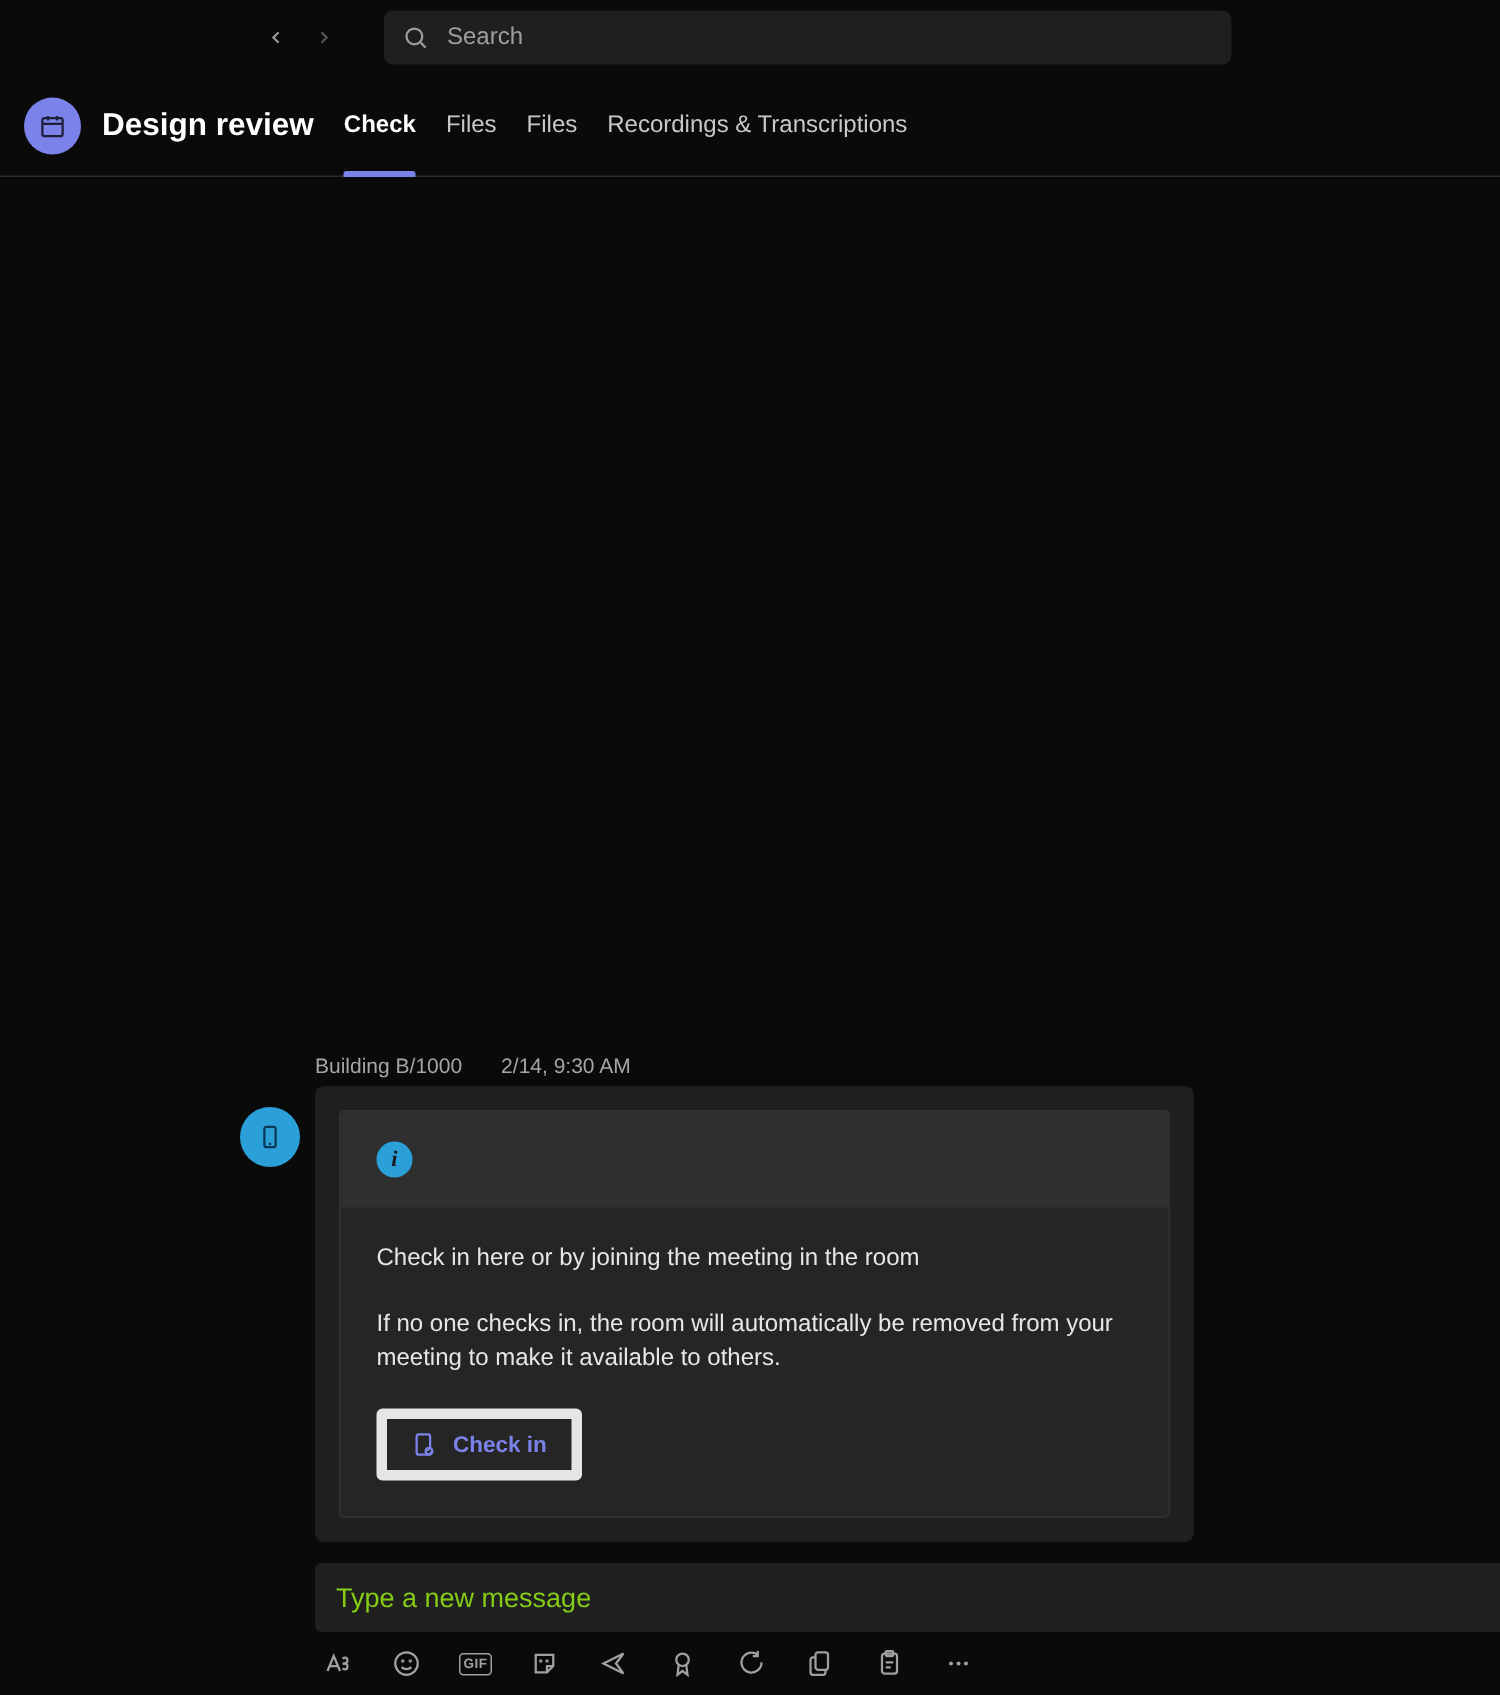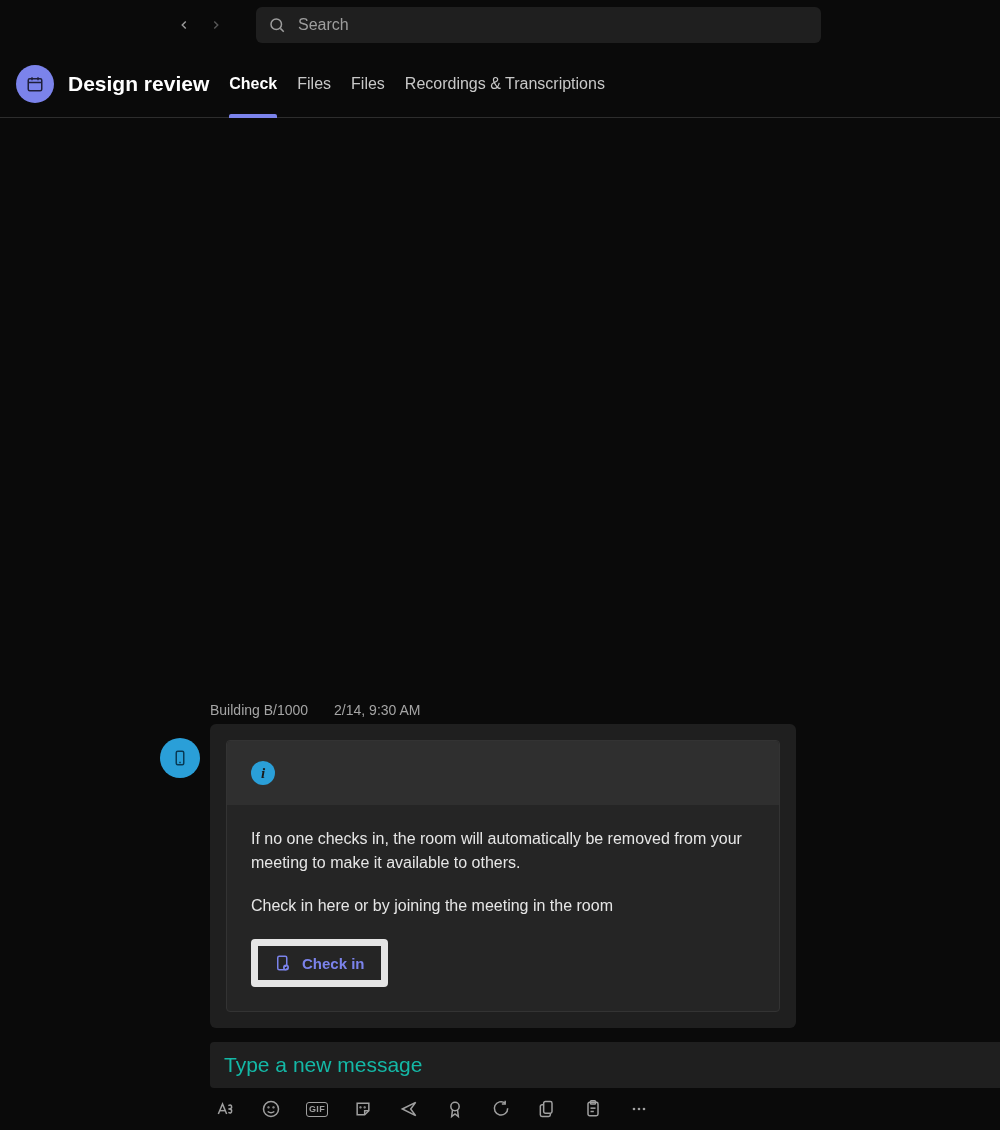--- a/index.html
+++ b/index.html
@@ -223,22 +223,22 @@
     }
     .compose-input {
       height: 46px;
       background: #1f1f1f;
       border-radius: 4px 0 0 4px;
       display: flex;
       align-items: center;
       padding: 0 14px;
     }
     .compose-text {
-      color: #14b8a6;
-      font-size: 21px;
+      color: #84cc16;
+      font-size: 18px;
     }
     .compose-toolbar {
       display: flex;
       gap: 24px;
       padding: 10px 4px;
       align-items: center;
       color: #a0a0a0;
     }
     .compose-toolbar > .tool {
       width: 22px;
@@ -314,22 +314,22 @@
             <rect x="7" y="3" width="10" height="18" rx="2"></rect>
             <line x1="11" y1="18" x2="13" y2="18"></line>
           </svg>
       </div>
       <div class="msg-bubble">
         <div class="card">
           <div class="card-header">
             <div class="info-icon">i</div>
           </div>
           <div class="card-body">
+            <p class="card-text">Check in here or by joining the meeting in the room</p>
             <p class="card-text">If no one checks in, the room will automatically be removed from your meeting to make it available to others.</p>
-            <p class="card-text">Check in here or by joining the meeting in the room</p>
             <button class="checkin-btn">
               <svg width="18" height="18" viewBox="0 0 24 24" fill="none" stroke="currentColor" stroke-width="2">
                   <rect x="5" y="3" width="12" height="18" rx="2"></rect>
                   <circle cx="16" cy="18" r="4" fill="#7b83eb" stroke="none"></circle>
                   <path d="M14.5 18 l1 1 l2 -2" stroke="#1f1f1f" stroke-width="1.5"></path>
                 </svg>
               <span>Check in</span>
             </button>
           </div>
         </div>

